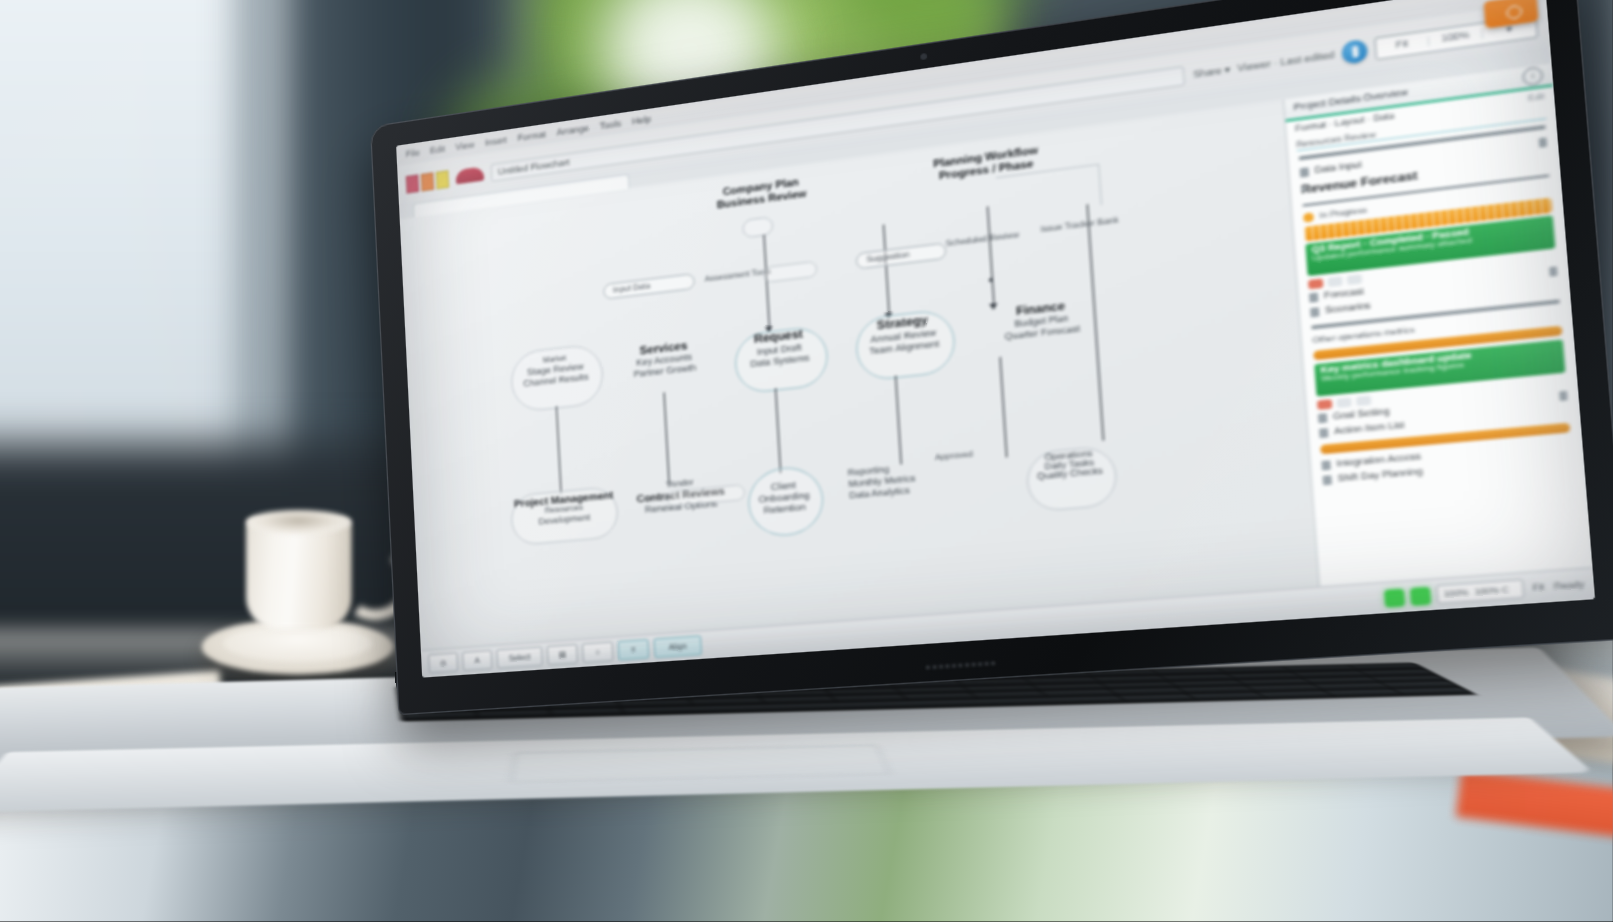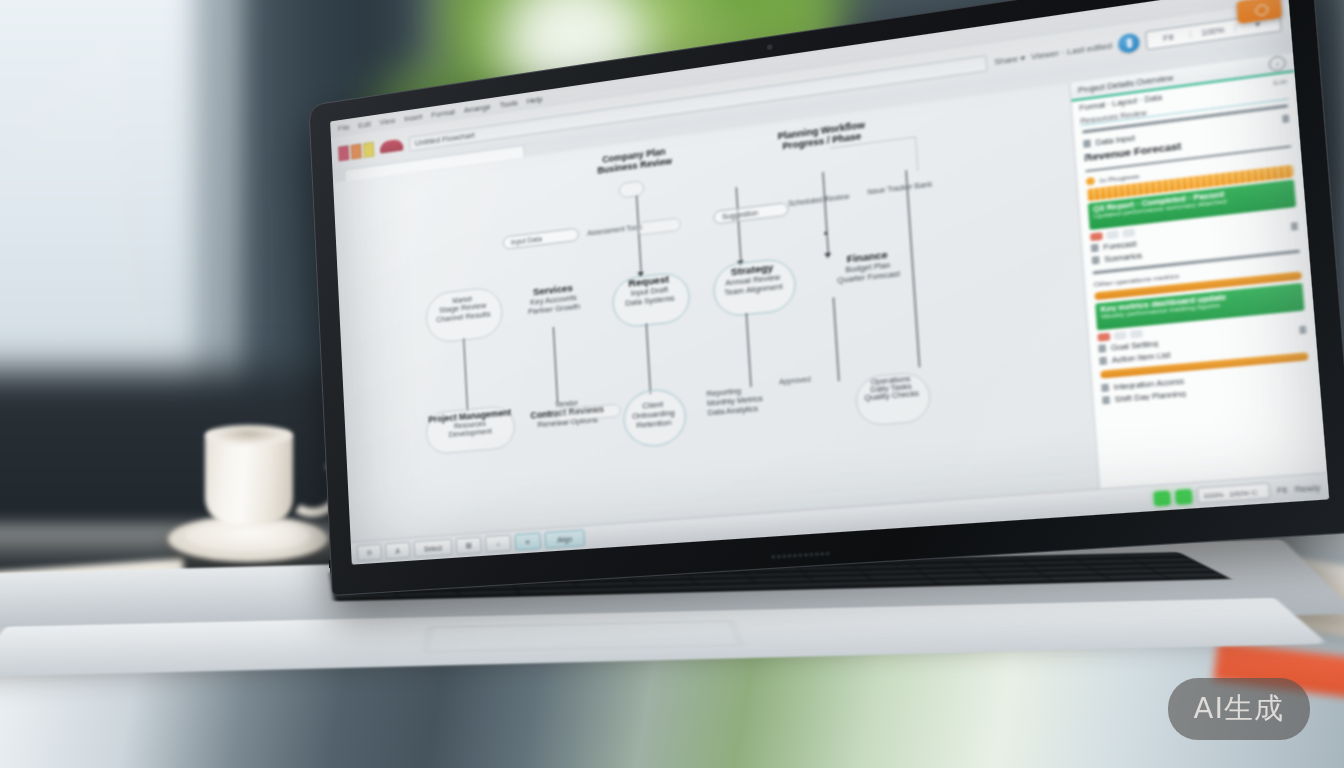--- a/index.html
+++ b/index.html
@@ -625,15 +625,14 @@
           </div>
 
         </div>
         <div class="glare"></div>
         <div class="vign"></div>
       </div>
       <div class="lid-edge"></div>
     </div>
   </div>
 
-  <div class="watermark">AI生成</div>
 
 </div>
 
 </body></html>

